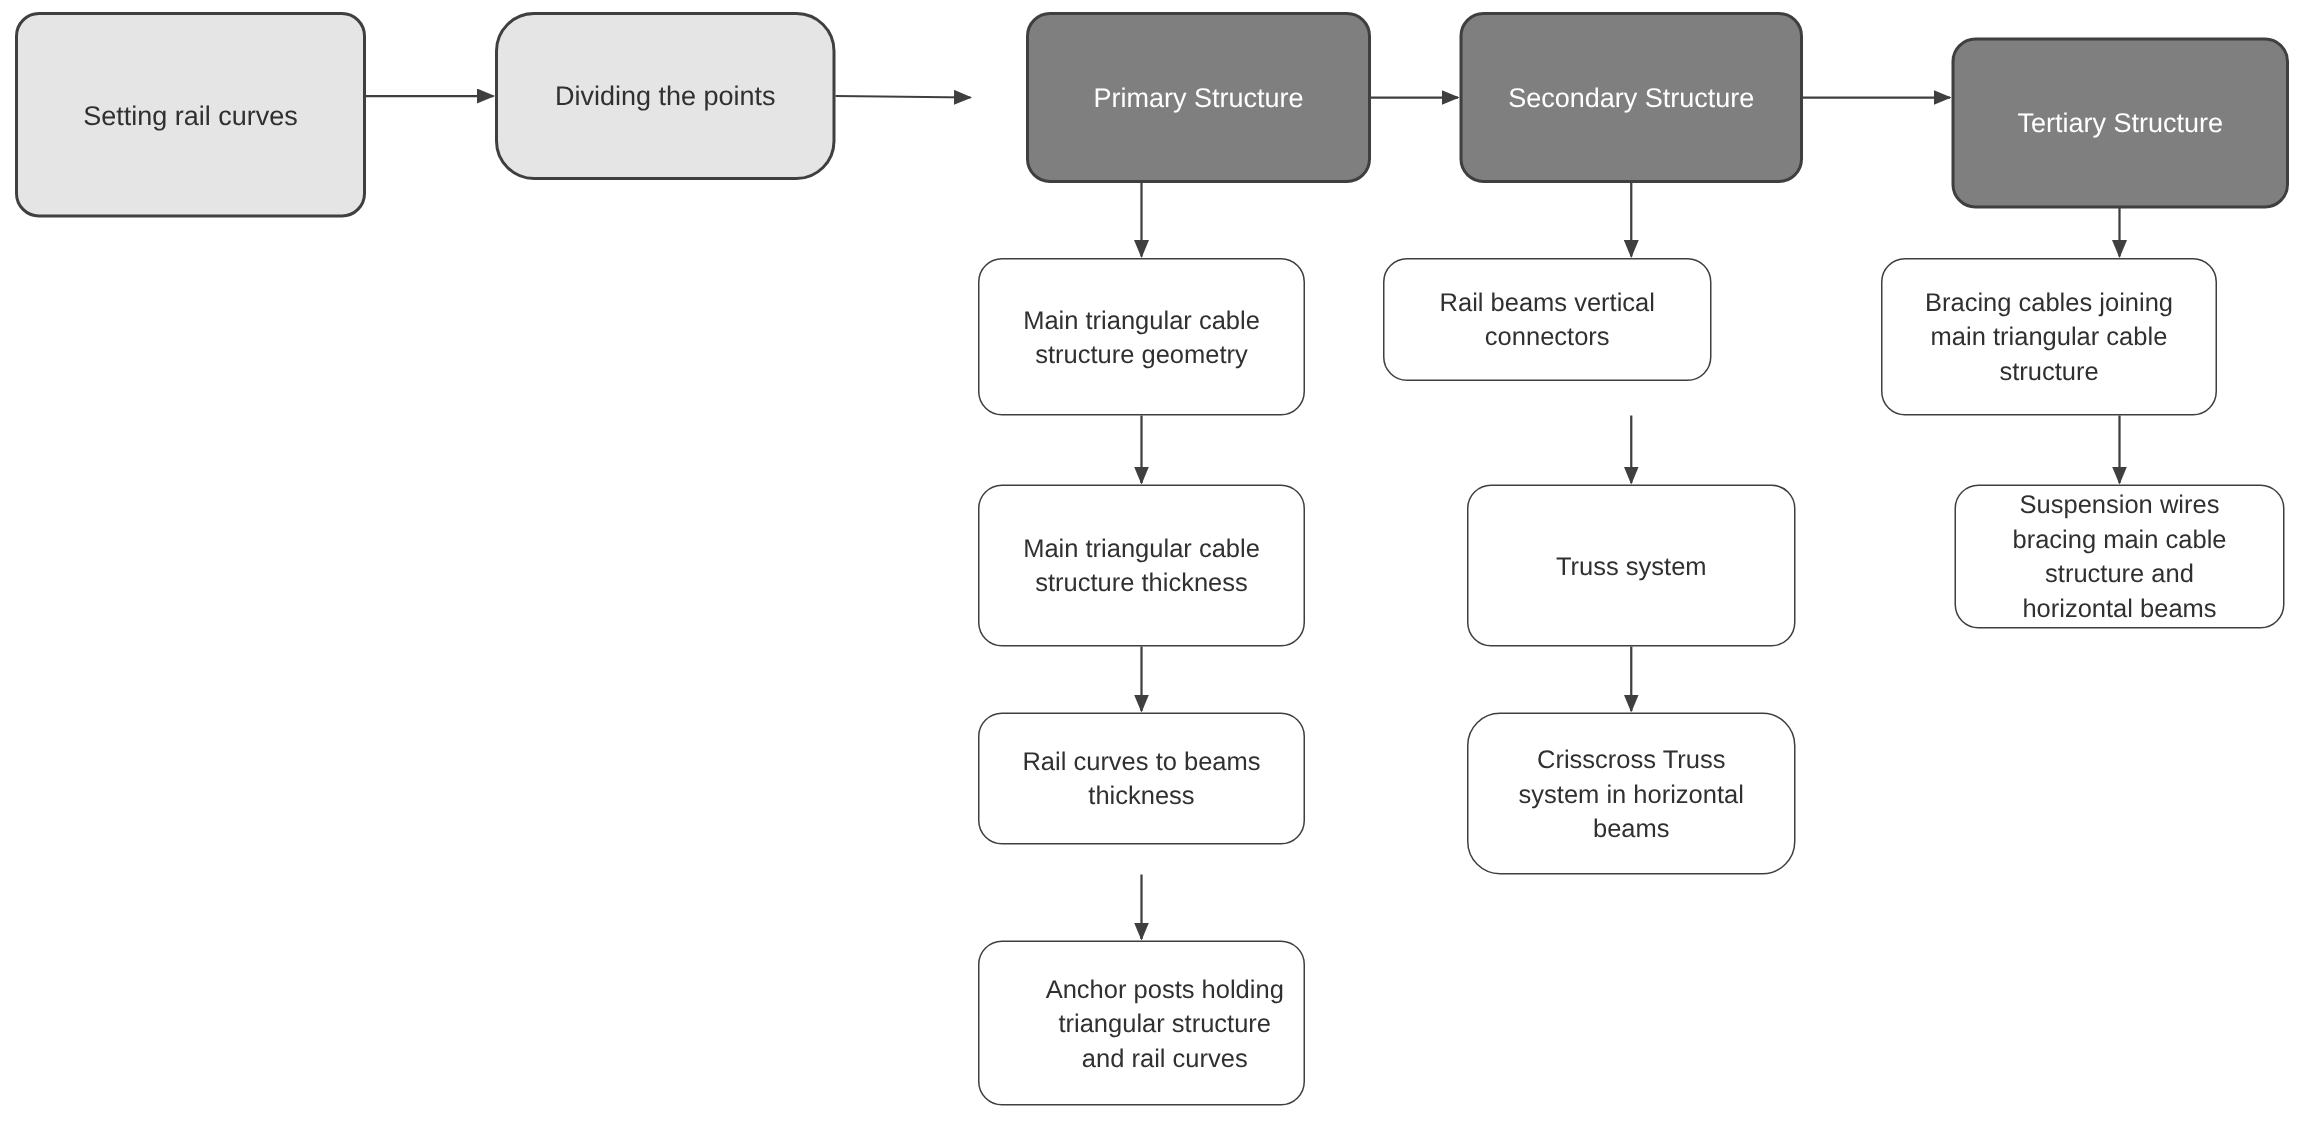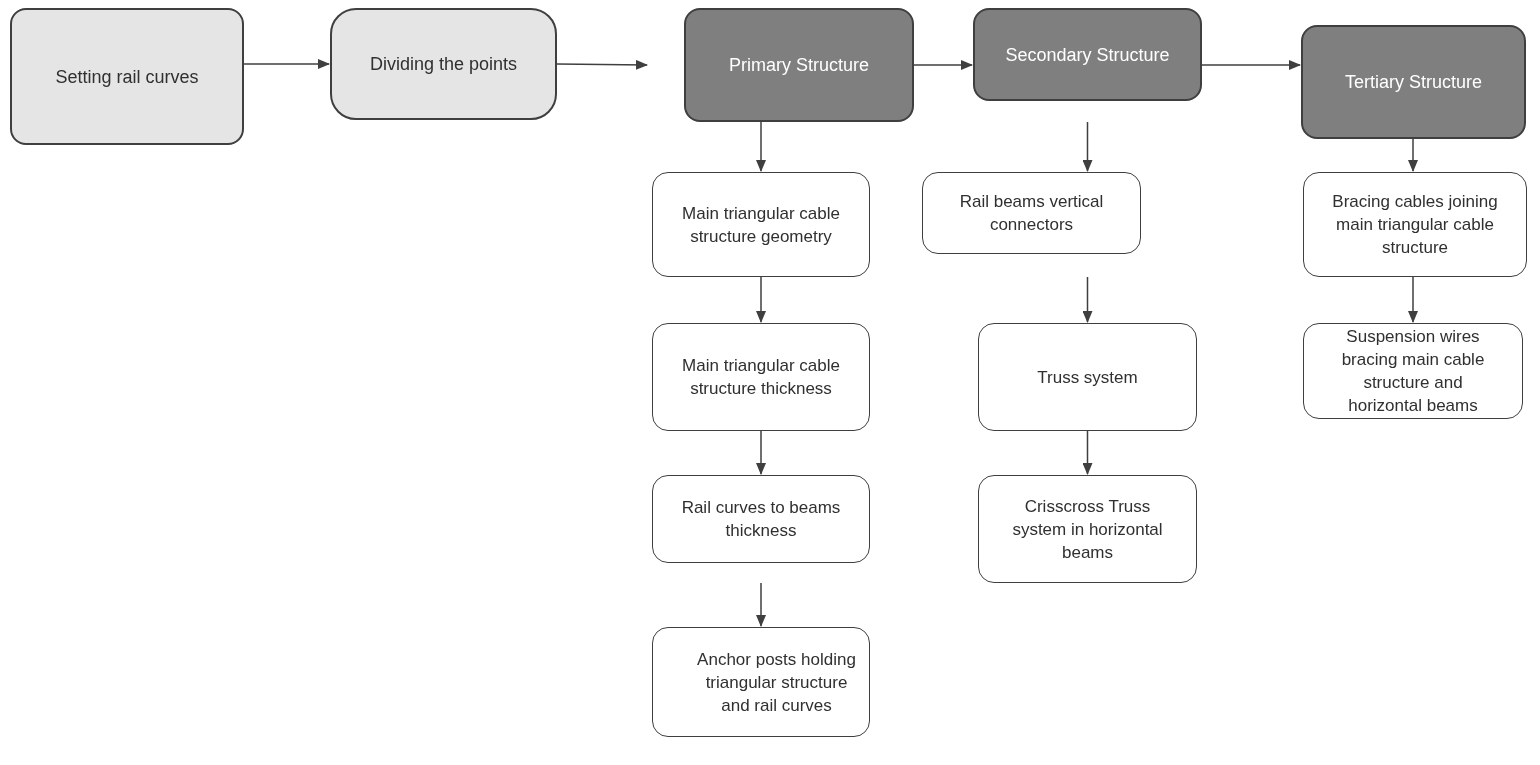--- a/index.html
+++ b/index.html
@@ -60,21 +60,21 @@
   <div id="nodes">
       <div class="node light" style="left: 10px; top: 8px; width: 234px; height: 137px;">
         <span class="label">Setting rail curves</span>
       </div>
       <div class="node light" style="left: 330px; top: 8px; width: 227px; height: 112px; border-radius: 26px;">
         <span class="label">Dividing the points</span>
       </div>
       <div class="node dark" style="left: 684px; top: 8px; width: 230px; height: 114px;">
         <span class="label">Primary Structure</span>
       </div>
-      <div class="node dark" style="left: 973px; top: 8px; width: 229px; height: 93px;">
+      <div class="node dark" style="left: 973px; top: 8px; width: 229px; height: 114px;">
         <span class="label">Secondary Structure</span>
       </div>
       <div class="node dark" style="left: 1301px; top: 8px; width: 225px; height: 114px; margin-top: 17px;">
         <span class="label">Tertiary Structure</span>
       </div>
       <div class="node child" style="left: 652px; top: 172px; width: 218px; height: 105px;">
         <span class="label">Main triangular cable
 structure geometry</span>
       </div>
       <div class="node child" style="left: 652px; top: 323px; width: 218px; height: 108px;">
@@ -90,26 +90,26 @@
 triangular structure
 and rail curves</span>
       </div>
       <div class="node child" style="left: 922px; top: 172px; width: 219px; height: 82px;">
         <span class="label">Rail beams vertical
 connectors</span>
       </div>
       <div class="node child" style="left: 978px; top: 323px; width: 219px; height: 108px;">
         <span class="label">Truss system</span>
       </div>
-      <div class="node child" style="left: 978px; top: 475px; width: 219px; height: 108px;">
+      <div class="node child" style="left: 978px; top: 475px; width: 219px; height: 108px; border-radius: 22px;">
         <span class="label">Crisscross Truss
 system in horizontal
 beams</span>
       </div>
-      <div class="node child" style="left: 1303px; top: 172px; width: 224px; height: 105px;">
+      <div class="node child" style="left: 1254px; top: 172px; width: 224px; height: 105px;">
         <span class="label">Bracing cables joining
 main triangular cable
 structure</span>
       </div>
       <div class="node child" style="left: 1303px; top: 323px; width: 220px; height: 96px;">
         <span class="label">Suspension wires
 bracing main cable
 structure and
 horizontal beams</span>
       </div>

